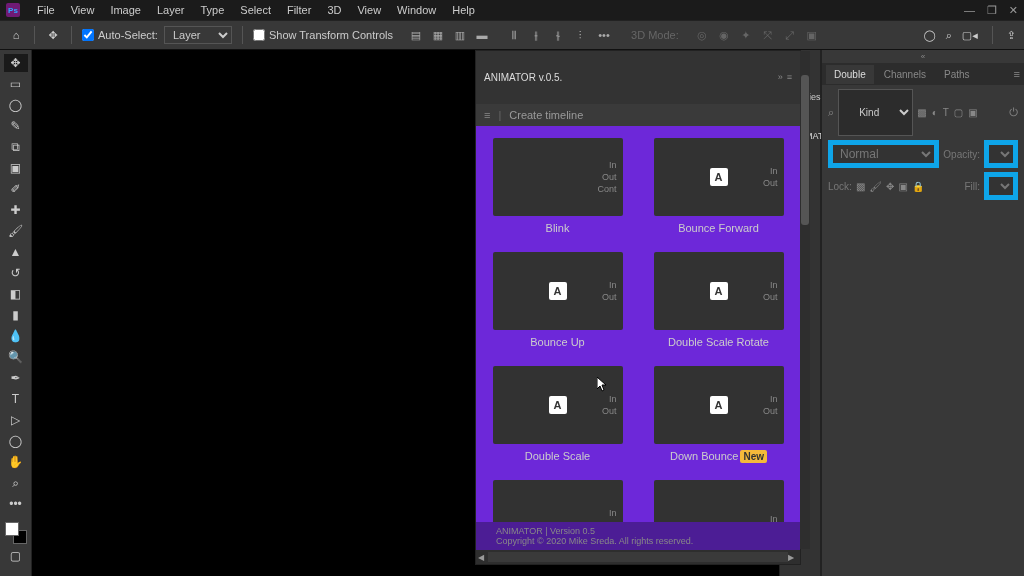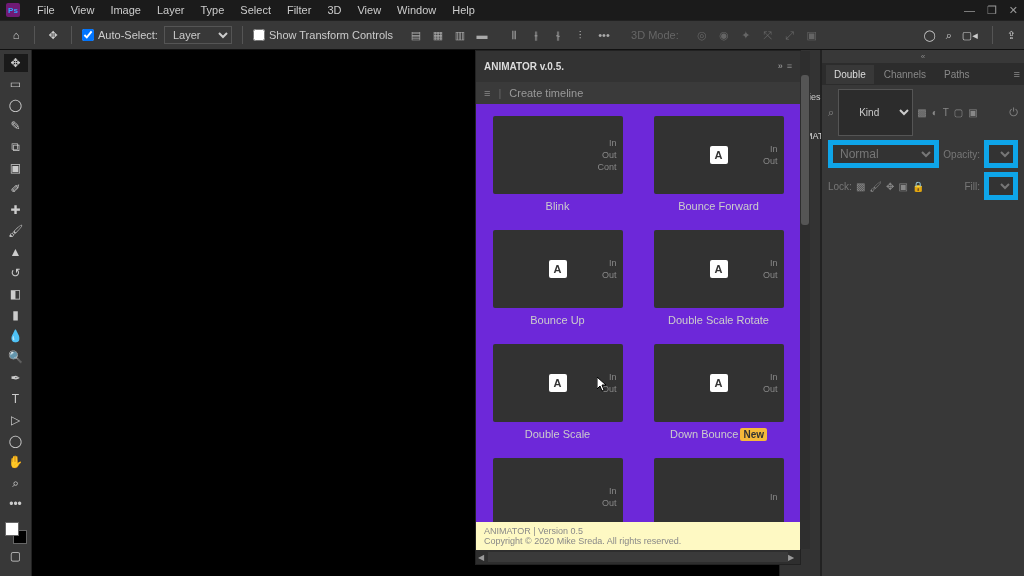--- a/index.html
+++ b/index.html
@@ -34,34 +34,34 @@
 .toolbar .tool.active { background: #1a1a1a; }
 .toolbar .swatches { margin-top: 6px; position: relative; width: 22px; height: 22px; }
 .toolbar .swatches .fg { position: absolute; width: 14px; height: 14px; background: #fff; border: 1px solid #666; top: 0; left: 0; }
 .toolbar .swatches .bg { position: absolute; width: 14px; height: 14px; background: #000; border: 1px solid #666; bottom: 0; right: 0; }
 
 
 .canvas-area { flex: 1; background: #000; position: relative; }
 
 
 .animator-panel { position: absolute; left: 443px; top: 0; width: 326px; height: 515px; background: #3a3a3a; display: flex; flex-direction: column; border: 1px solid #222; }
-.animator-head { background: #333; padding: 10px 8px; display: flex; align-items: flex-start; font-size: 10px; font-weight: bold; color: #ddd; }
+.animator-head { background: #333; padding: 21px 8px; display: flex; align-items: flex-start; font-size: 10px; font-weight: normal; color: #ddd; }
 .animator-head .panel-btns { margin-left: auto; display: flex; gap: 4px; color: #888; font-size: 9px; }
 .animator-toolbar { background: #3a3a3a; padding: 5px 8px; display: flex; align-items: center; gap: 8px; color: #888; }
 .animator-toolbar .hamburger { font-size: 11px; }
 .animator-toolbar .create-btn { color: #999; font-size: 11px; }
 .animator-body { flex: 1; overflow-y: auto; padding: 8px 4px; background: #6d28d9; }
 .preset-grid { display: grid; grid-template-columns: 1fr 1fr; gap: 18px 14px; padding: 4px; }
 .preset { display: flex; flex-direction: column; align-items: center; }
 .preset-thumb { width: 130px; height: 78px; background: #323232; border-radius: 2px; display: flex; align-items: center; justify-content: center; position: relative; }
 .preset-thumb .a-icon { width: 18px; height: 18px; background: #fff; color: #333; border-radius: 2px; display: flex; align-items: center; justify-content: center; font-weight: bold; font-size: 11px; }
 .preset-thumb .io { position: absolute; right: 6px; top: 50%; transform: translateY(-50%); display: flex; flex-direction: column; gap: 2px; font-size: 9px; color: #888; text-align: right; }
 .preset-label { margin-top: 6px; font-size: 11px; color: #ccc; text-align: center; }
 .preset-label .badge { background: #f5b93a; color: #333; font-size: 10px; padding: 1px 3px; border-radius: 2px; margin-left: 2px; font-weight: bold; }
-.animator-foot { background: #fef9c3; padding: 4px 8px; font-size: 9px; color: #888; }
+.animator-foot { background: #4c1d95; padding: 4px 20px; font-size: 9px; color: #888; }
 .animator-hscroll { height: 14px; background: #2e2e2e; display: flex; align-items: center; padding: 0 2px; }
 .animator-hscroll .arrow { width: 10px; font-size: 8px; color: #999; }
 .animator-hscroll .track { flex: 1; height: 10px; background: #3a3a3a; }
 
 
 .animator-vscroll { position: absolute; left: 768px; top: 1px; width: 10px; height: 498px; background: #2e2e2e; }
 .animator-vscroll .thumb { width: 8px; height: 150px; background: #555; margin: 24px auto 0; border-radius: 3px; }
 
 
 .right-area { width: 245px; background: #383838; display: flex; }

